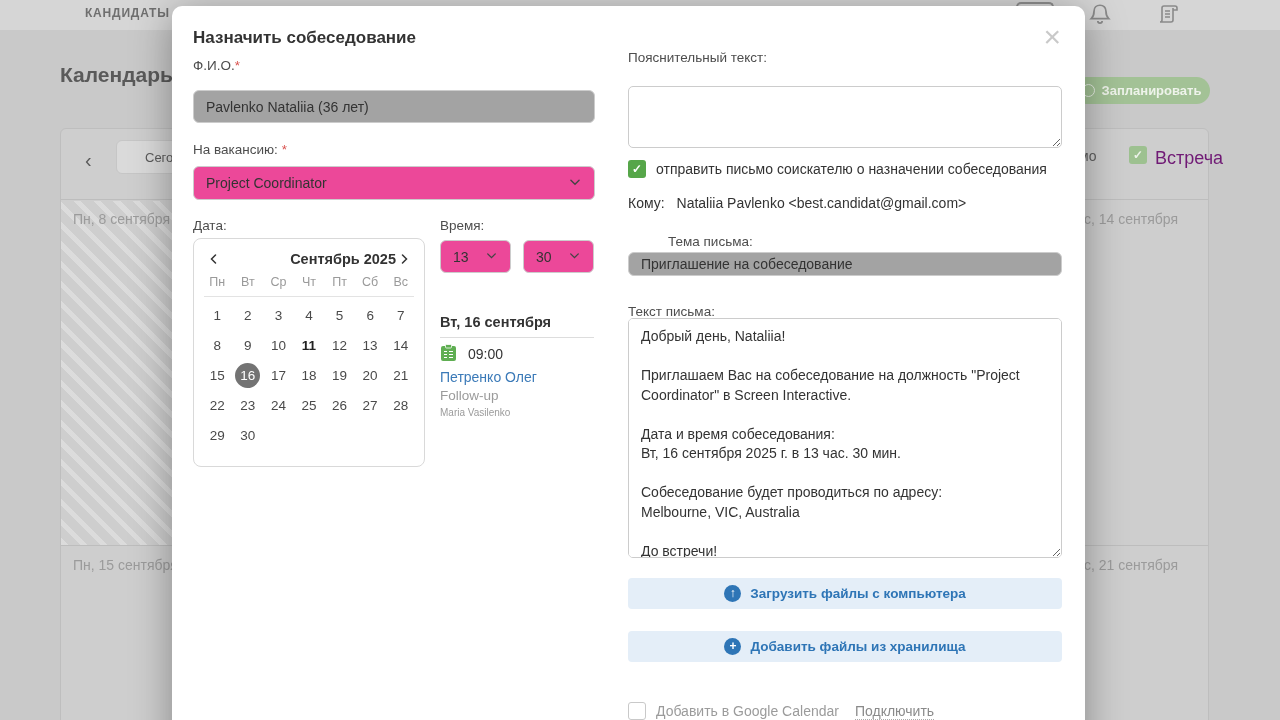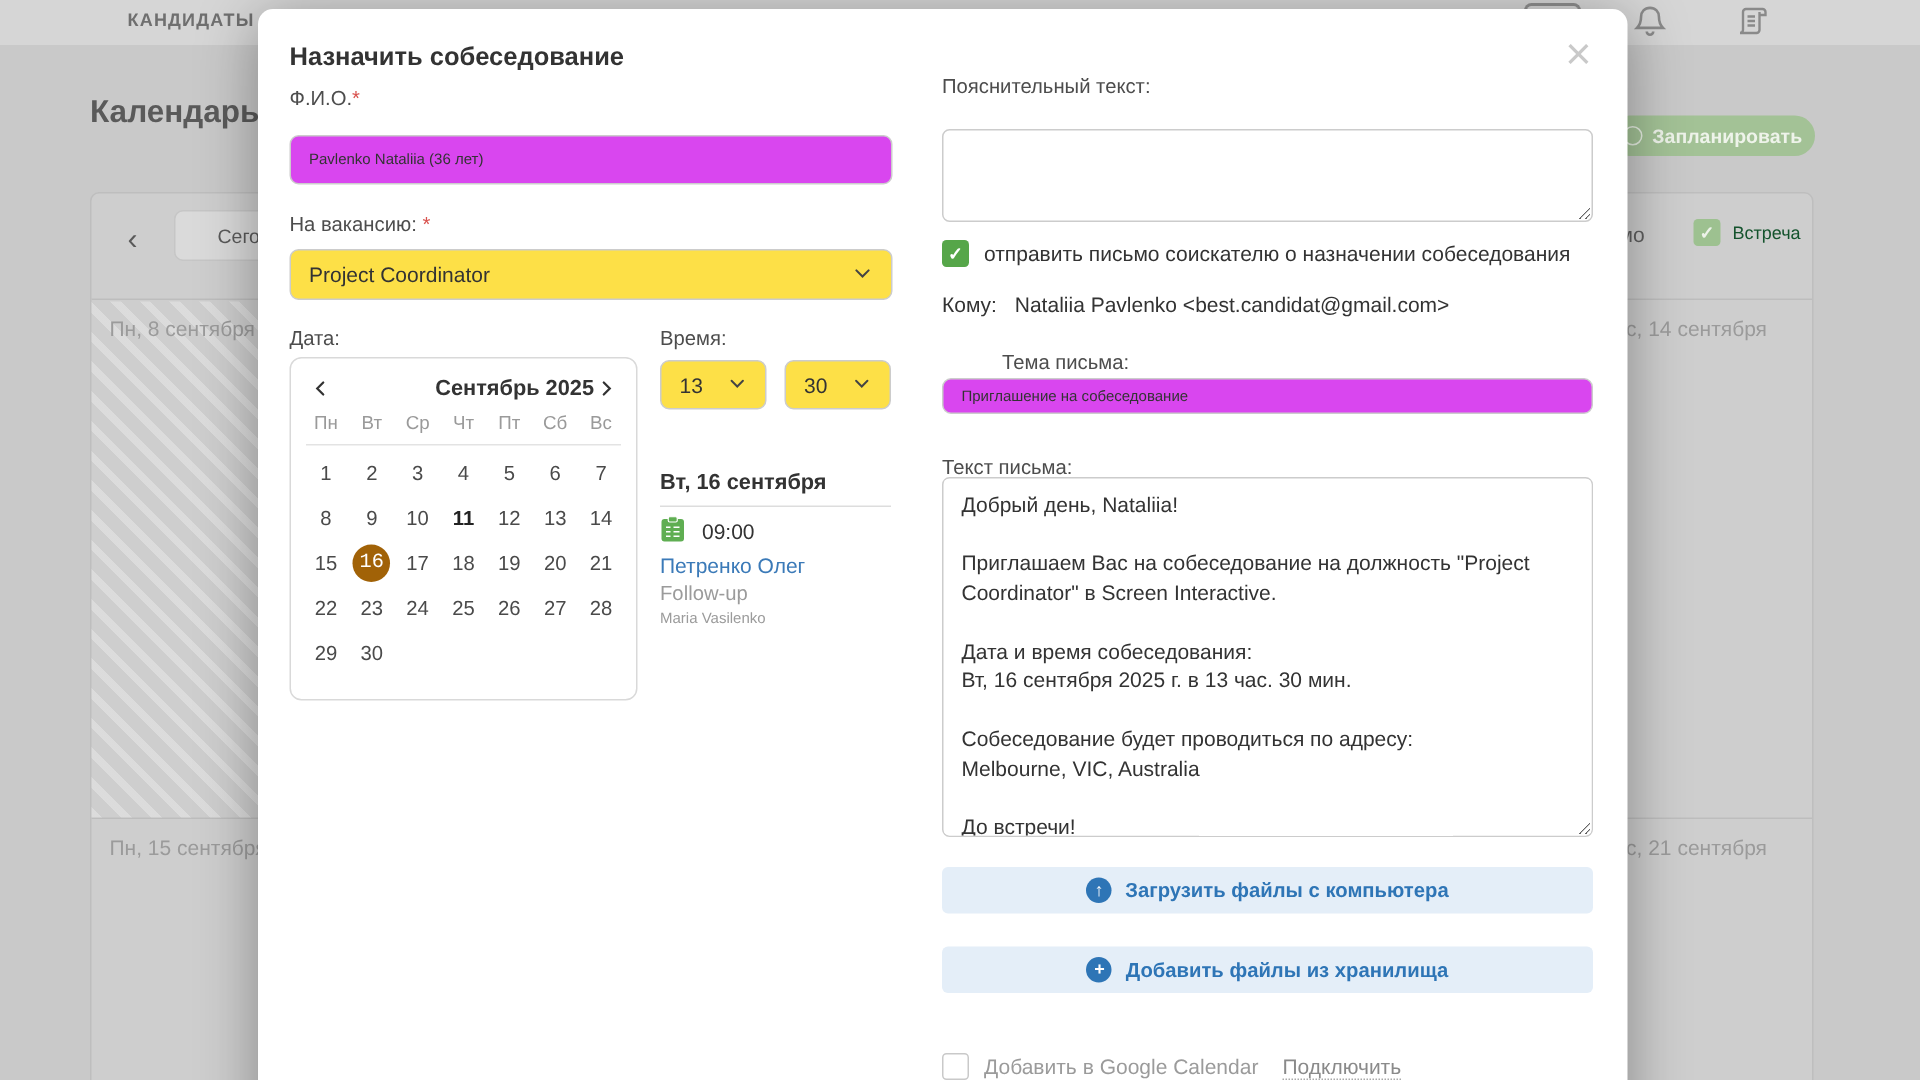--- a/index.html
+++ b/index.html
@@ -14,54 +14,54 @@
   .icon-top { position:absolute; top:2px; }
   .page-title { position:absolute; left:60px; top:63px; font-size:21px; font-weight:700; color:#5a5a5a; }
   .btn-schedule { position:absolute; left:1073px; top:77px; width:137px; height:27px; background:#a3c296; border:none; border-radius:14px; color:#eef3ea; font-size:13px; font-weight:700; font-family:inherit; display:flex; align-items:center; justify-content:center; gap:7px; cursor:pointer; }
   .btn-schedule .circ { width:13px; height:13px; border:1.5px solid #e7efe3; border-radius:50%; flex:none; }
   .cal-card { position:absolute; left:60px; top:128px; width:1149px; height:640px; background:#cecece; border:1px solid #bebebe; border-radius:6px 6px 0 0; }
   .card-head { position:absolute; left:0; top:0; width:100%; height:71px; border-bottom:1px solid #bdbdbd; }
   .chev-back { position:absolute; left:24px; top:17px; width:16px; height:28px; color:#5a5a5a; font-size:20px; line-height:28px; cursor:pointer; }
   .btn-today { position:absolute; left:55px; top:11px; width:120px; height:34px; background:#dadada; border:1px solid #c6c6c6; border-radius:6px; color:#5a5a5a; font-size:13px; font-family:inherit; text-align:left; padding-left:28px; cursor:pointer; }
   .filter-partial { position:absolute; left:1018px; top:19px; font-size:14px; color:#5f5f5f; }
   .meet-check { position:absolute; left:1068px; top:17px; width:18px; height:18px; background:#9dc190; border-radius:3px; color:#edf2ea; font-size:12px; font-weight:700; text-align:center; line-height:18px; cursor:pointer; }
-  .meet-label { position:absolute; left:1094px; top:19px; font-size:12px; color:#14532d; }
+  .meet-label { position:absolute; left:1094px; top:19px; font-size:18px; color:#701a75; }
   .week-row1 { position:absolute; left:0; top:72px; width:100%; height:345px; border-bottom:1px solid #bdbdbd; }
   .week-row2 { position:absolute; left:0; top:418px; width:100%; height:222px; }
   .cell-hatch { position:absolute; left:0; top:0; width:450px; height:100%; background:repeating-linear-gradient(45deg, rgba(255,255,255,.28) 0 5px, rgba(0,0,0,0) 5px 14px); }
   .day-head-l { position:absolute; left:12px; top:10px; font-size:14px; color:#9b9b9b; }
   .day-head-r { position:absolute; right:30px; top:10px; font-size:14px; color:#9b9b9b; }
 
   
   .modal { position:absolute; left:172px; top:6px; width:913px; height:754px; background:#ffffff; border-radius:10px 10px 0 0; box-shadow:0 6px 40px rgba(0,0,0,.35); z-index:10; }
   .modal-title { position:absolute; left:21px; top:22px; font-size:17px; font-weight:700; color:#333333; }
   .modal-close { position:absolute; right:24px; top:16px; font-size:30px; line-height:30px; color:#c9c9c9; cursor:pointer; font-weight:400; }
 
   .lbl { position:absolute; font-size:13.5px; color:#4d4d4d; }
   .req { color:#d9534f; }
-  .tinput { position:absolute; border:1px solid #cccccc; border-radius:6px; font-size:10px; color:#333; font-family:inherit; padding:0 12px; background:#d946ef; }
+  .tinput { position:absolute; border:1px solid #cccccc; border-radius:6px; font-size:14px; color:#333; font-family:inherit; padding:0 12px; background:#a3a3a3; }
   .tarea { position:absolute; border:1px solid #cccccc; border-radius:5px; font-size:14px; line-height:19.5px; color:#333; font-family:inherit; padding:8px 12px; background:#fff; resize:both; }
 
   
   .fio-input { left:21px; top:84px; width:402px; height:33px; }
-  .select-box { position:absolute; border:1px solid #cccccc; border-radius:6px; background:#fde047; display:flex; align-items:center; padding:0 12px; font-size:14px; color:#333; cursor:pointer; }
+  .select-box { position:absolute; border:1px solid #cccccc; border-radius:6px; background:#ec4899; display:flex; align-items:center; padding:0 12px; font-size:14px; color:#333; cursor:pointer; }
   .vac-select { left:21px; top:160px; width:402px; height:34px; }
   .select-box .chev { margin-left:auto; flex:none; }
 
   .calendar { position:absolute; left:21px; top:232px; width:232px; height:229px; border:1px solid #d9d9d9; border-radius:8px; padding:10px 8px; }
   .cal-head { display:flex; align-items:center; margin:2px 4px 8px; }
   .cal-month { flex:1; text-align:right; font-size:14.5px; font-weight:700; color:#333; }
   .cal-nav { width:16px; height:16px; cursor:pointer; display:flex; align-items:center; justify-content:center; }
   .cal-week, .cal-days { display:grid; grid-template-columns:repeat(7,1fr); }
   .cal-week span { text-align:center; font-size:12.5px; color:#9a9a9a; padding-bottom:7px; }
   .cal-sep { border:none; border-top:1px solid #e3e3e3; margin:0 2px 6px; }
   .cal-days { row-gap:5px; }
   .day { height:25px; display:flex; align-items:center; justify-content:center; font-size:13.5px; color:#4a4a4a; cursor:pointer; }
   .day.sel { color:#fff; }
-  .day.sel i { font-style:normal; width:25px; height:25px; background:#a16207; border-radius:50%; display:flex; align-items:center; justify-content:center;font-family:Liberation Mono, monospace; }
+  .day.sel i { font-style:normal; width:25px; height:25px; background:#737373; border-radius:50%; display:flex; align-items:center; justify-content:center; }
   .day.today { font-weight:700; color:#222; }
   .day i { font-style:normal; }
 
   .time-sel-1 { left:268px; top:234px; width:71px; height:33px; }
   .time-sel-2 { left:351px; top:234px; width:71px; height:33px; }
 
   .day-title { position:absolute; left:268px; top:308px; font-size:14.5px; font-weight:700; color:#333; }
   .day-hr { position:absolute; left:268px; top:331px; width:154px; border:none; border-top:1px solid #dddddd; }
   .ev-icon { position:absolute; left:268px; top:338px; }
   .ev-time { position:absolute; left:296px; top:340px; font-size:14px; color:#333; }

